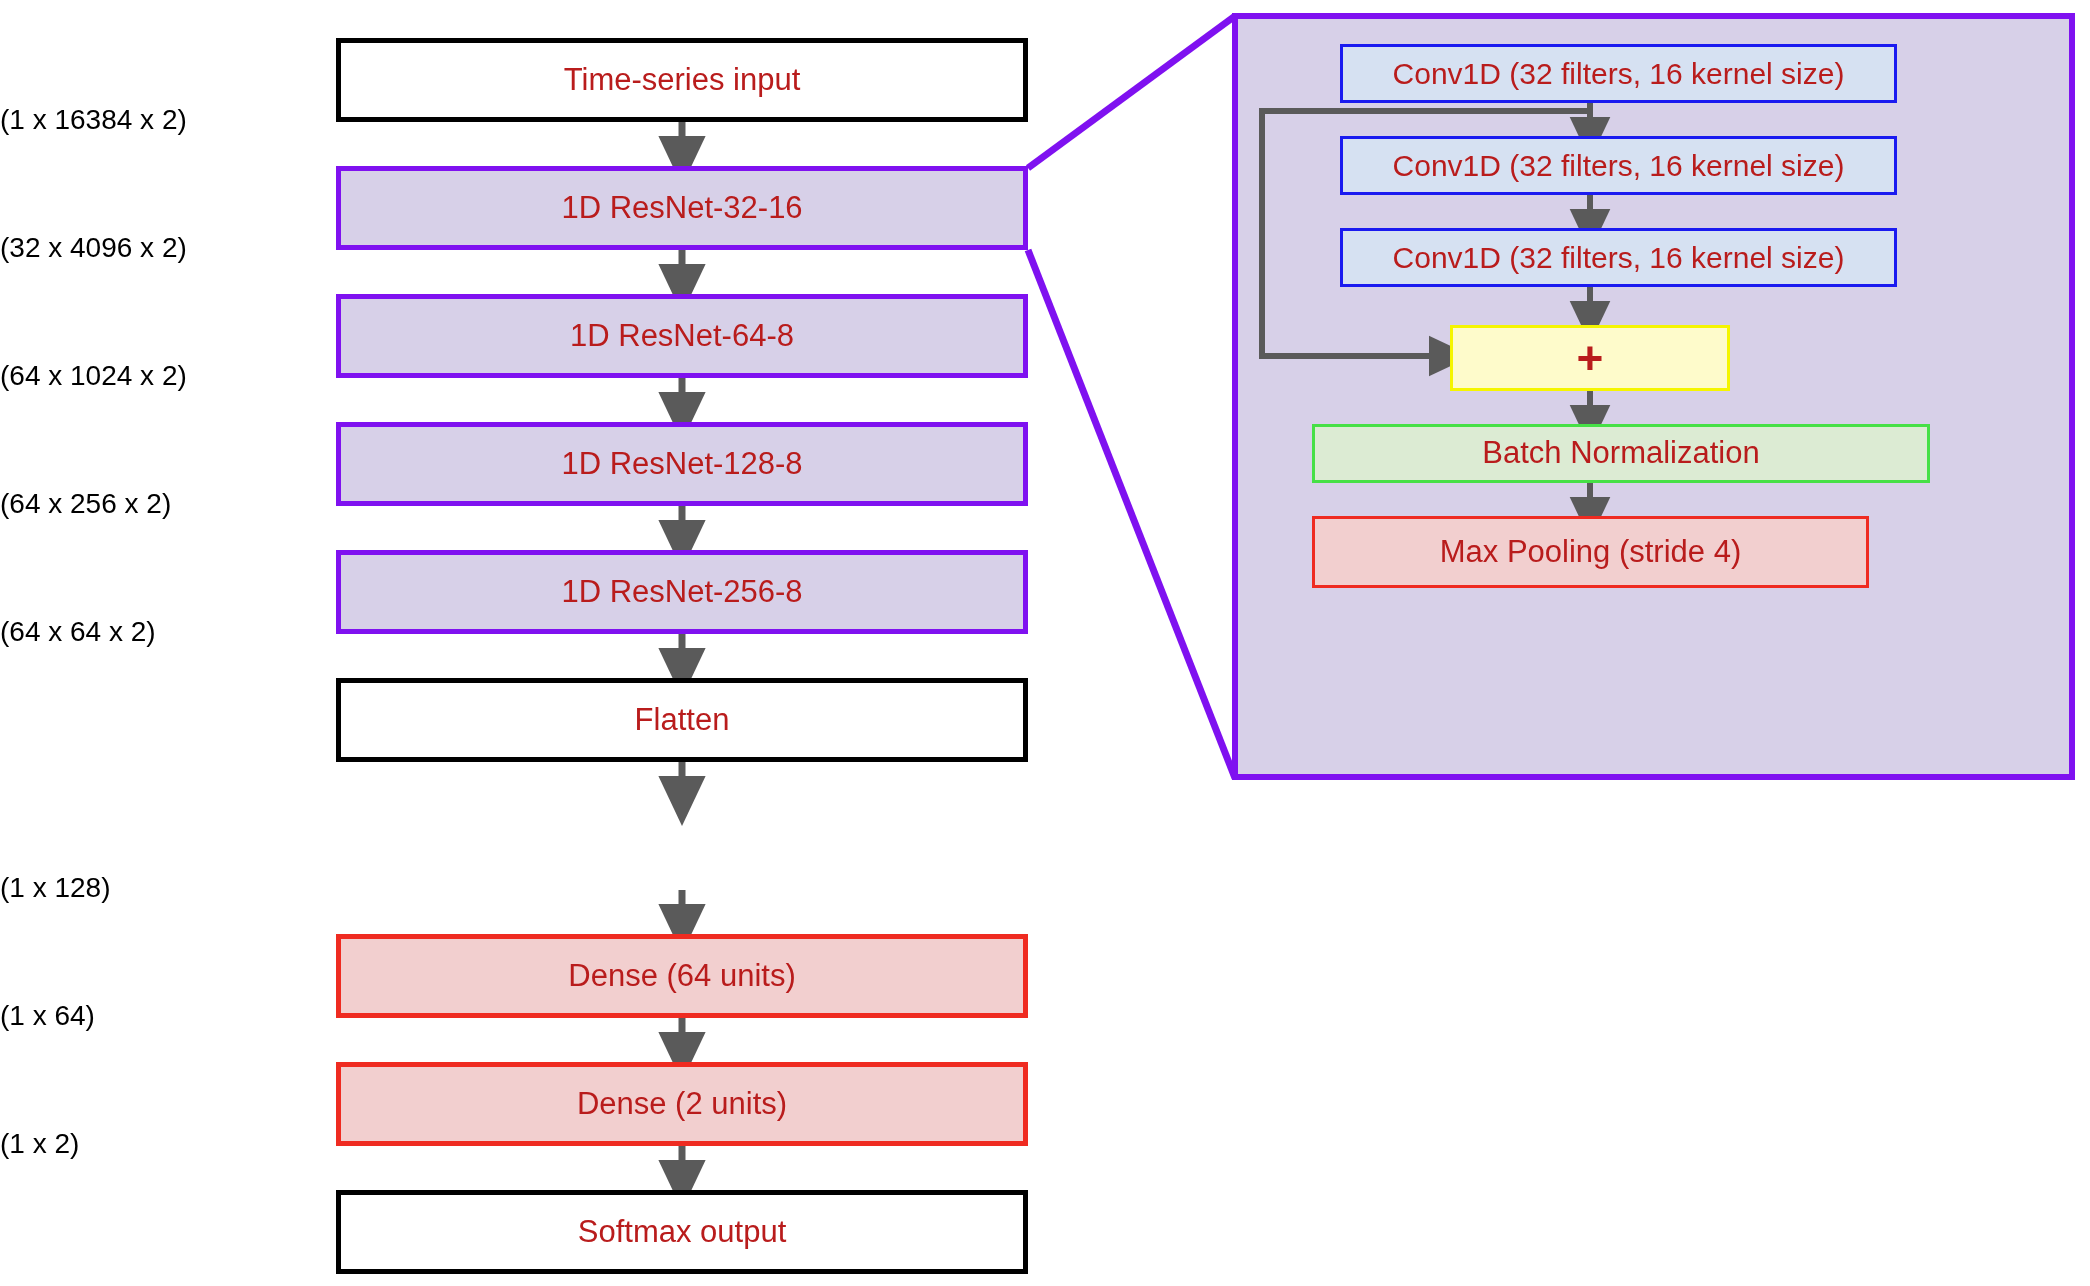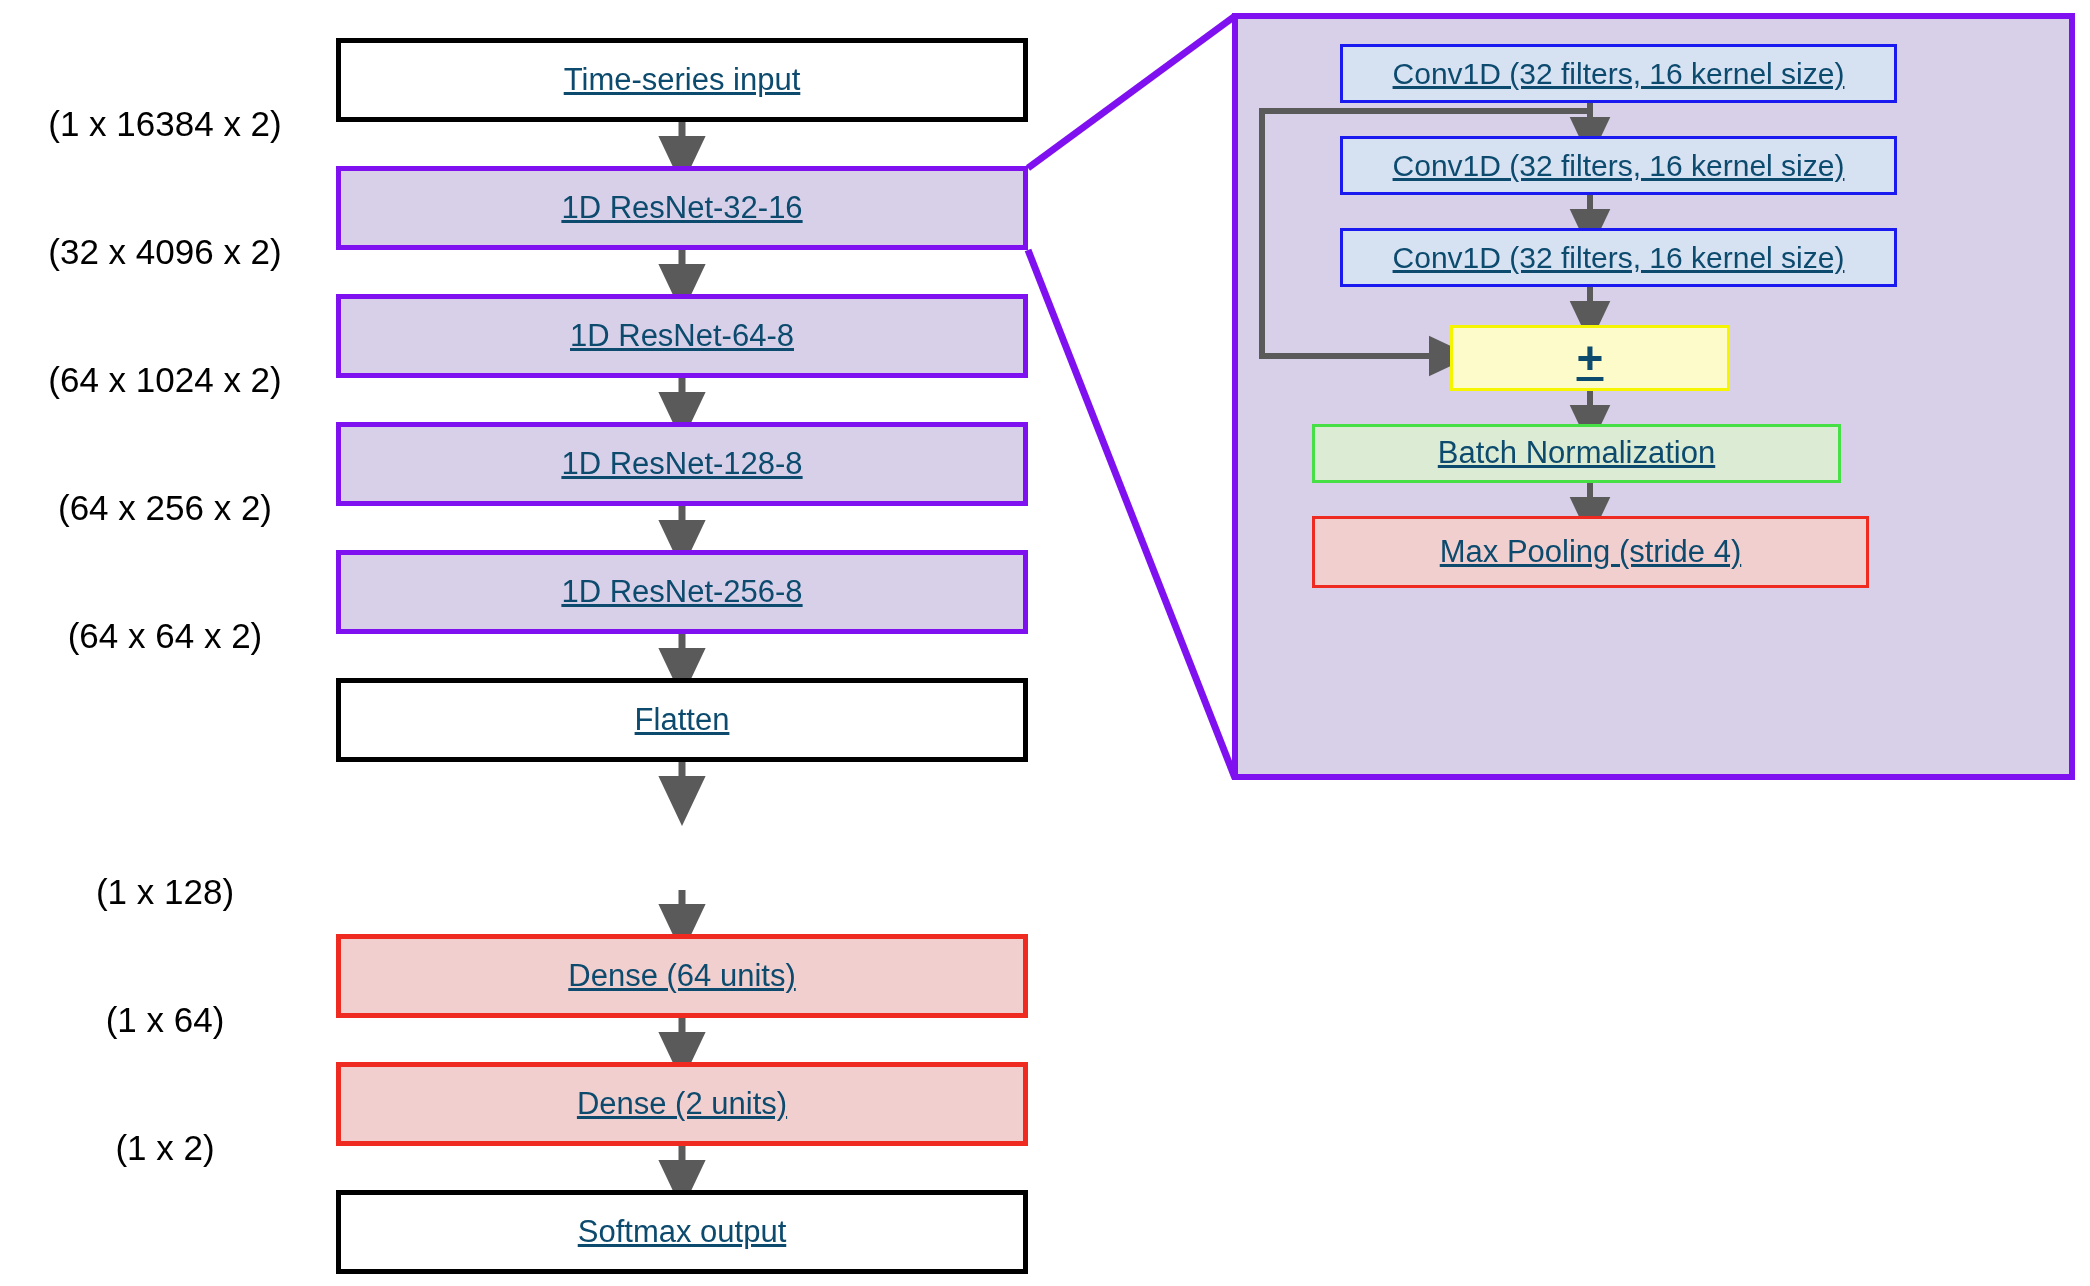--- a/index.html
+++ b/index.html
@@ -5,45 +5,44 @@
   html,body{margin:0;padding:0;background:#ffffff;}
   body{width:2090px;height:1286px;font-family:"Liberation Sans",sans-serif;-webkit-font-smoothing:antialiased;}
   #canvas{position:relative;width:2090px;height:1286px;overflow:hidden;background:#fff;}
 
   
   .node{
     position:absolute;
     box-sizing:border-box;
     display:flex;align-items:center;justify-content:center;
     text-align:center;
-    color:#0c4a6e;
+    color:#b91c1c;
     font-size:31px;
     line-height:1.1;
     white-space:nowrap;
-    text-decoration:underline;
   }
 
   
   .lcol{left:336px;width:692px;height:84px;}
 
   
   .v-plain   {background:#ffffff;border:5px solid #000000;}
   .v-resnet  {background:#d7d0e8;border:5px solid #7f11f0;}
   .v-dense   {background:#f2cfcf;border:5px solid #ef2b21;}
 
   .v-conv    {background:#d6e1f2;border:3px solid #1a1af0;margin-left:28px;}
   .v-add     {background:#fefbcb;border:3px solid #f5f500;font-size:46px;font-weight:bold;}
   .v-bn      {background:#dcebd3;border:3px solid #46e046;}
   .v-pool    {background:#f2cfcf;border:3px solid #ef2b21;}
 
   
   .shape-label{
     position:absolute;
-    text-align:center;
-    font-size:35px;
+    text-align:left;
+    font-size:28px;
     color:#000;
     white-space:nowrap;
     width:330px;
     left:0;
   }
 
   
   #zoom-panel{
     position:absolute;
     left:1232px;top:13px;
@@ -153,21 +152,21 @@
     </div>
     <div class="node v-conv" style="left:74px;top:117px;width:557px;height:59px;font-size:30px">
       <span>Conv1D (32 filters, 16 kernel size)</span>
     </div>
     <div class="node v-conv" style="left:74px;top:209px;width:557px;height:59px;font-size:30px">
       <span>Conv1D (32 filters, 16 kernel size)</span>
     </div>
     <div class="node v-add" style="left:212px;top:306px;width:280px;height:66px">
       <span>+</span>
     </div>
-    <div class="node v-bn" style="left:74px;top:405px;width:529px;height:59px;font-size:31px">
+    <div class="node v-bn" style="left:74px;top:405px;width:618px;height:59px;font-size:31px">
       <span>Batch Normalization</span>
     </div>
     <div class="node v-pool" style="left:74px;top:497px;width:557px;height:72px;font-size:31px">
       <span>Max Pooling (stride 4)</span>
     </div>
   </div>
 
 </div>
 
 </body></html>

